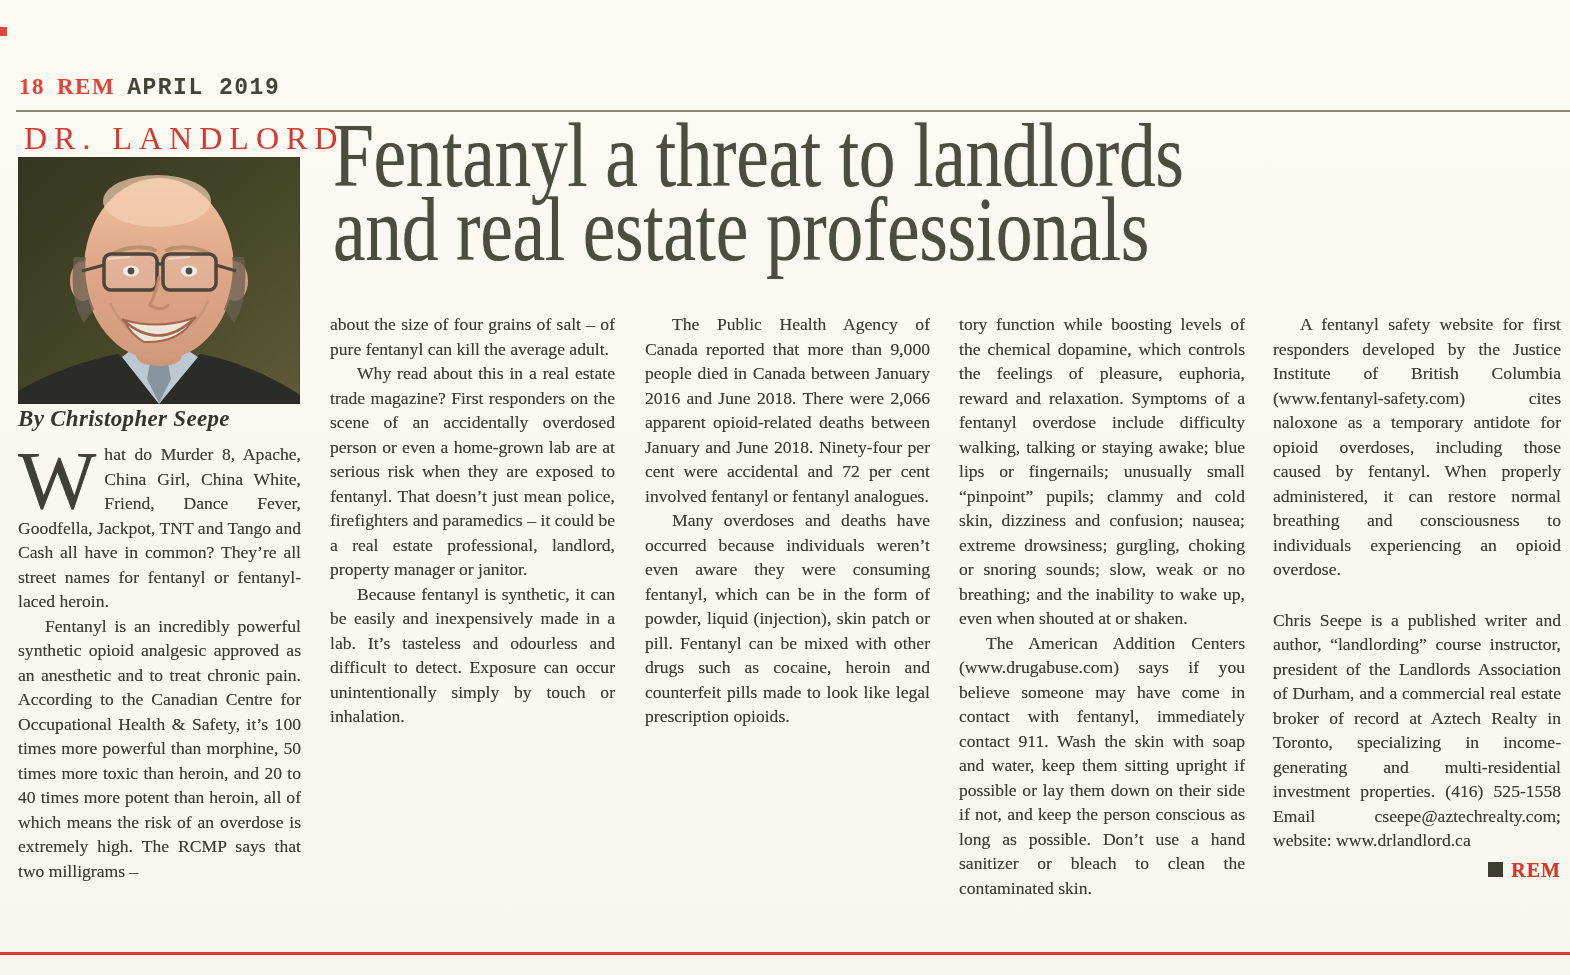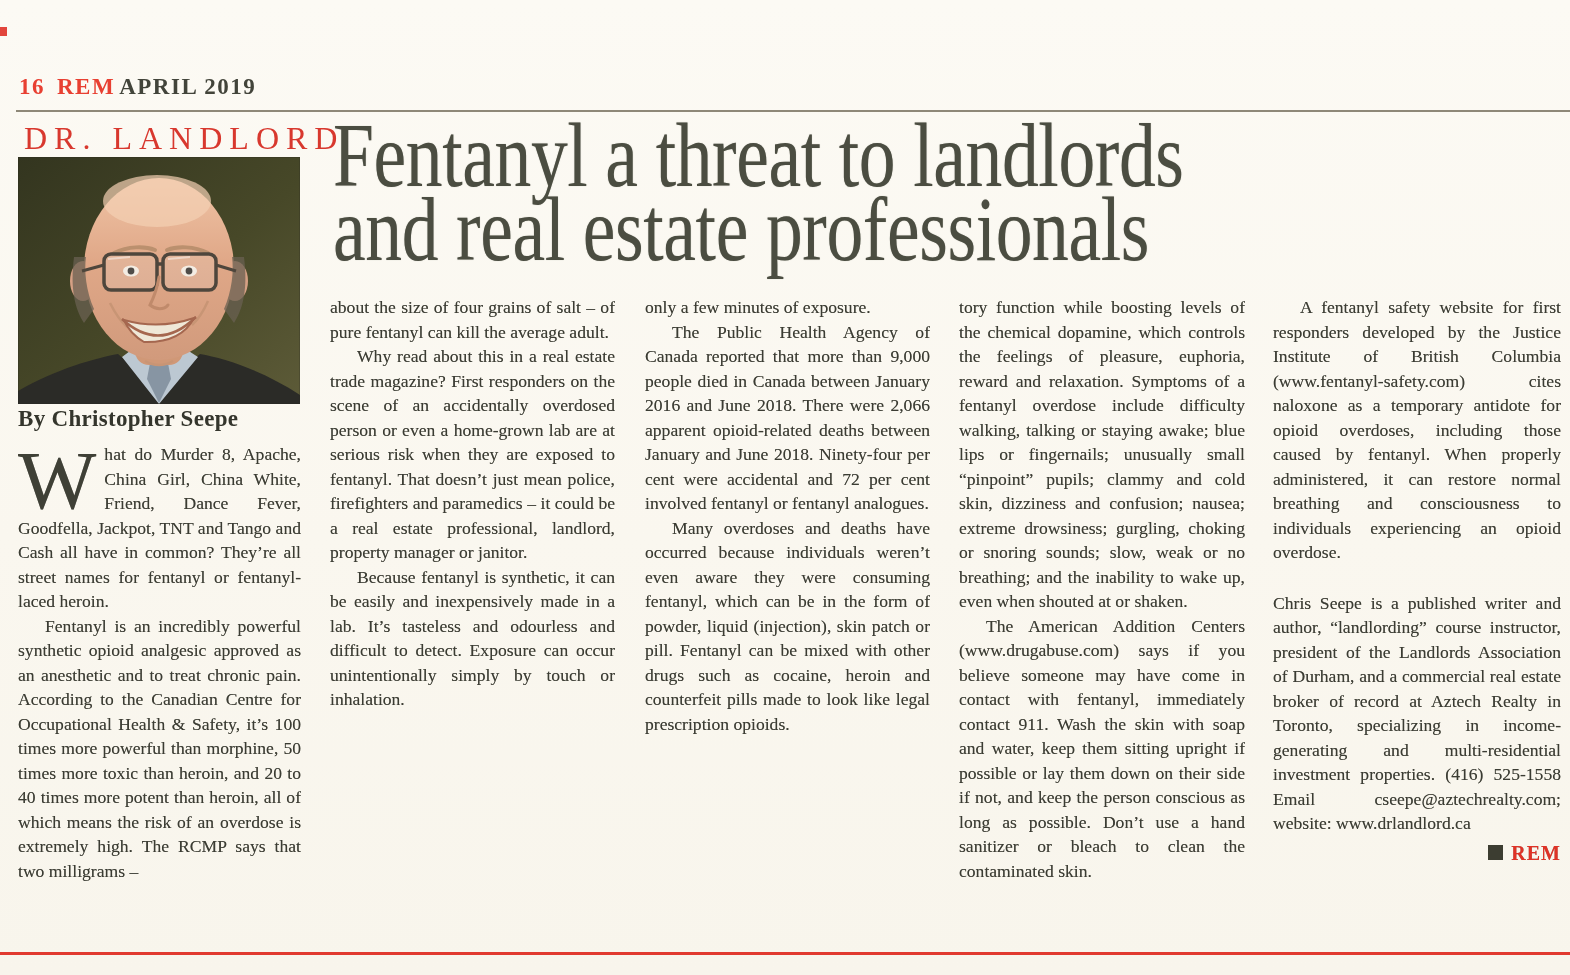--- a/index.html
+++ b/index.html
@@ -5,34 +5,34 @@
   html,body{margin:0;padding:0;background:#e8e6de;}
   .page{
     position:relative;width:1570px;height:975px;overflow:hidden;
     background:linear-gradient(180deg,#fcfaf4 0%,#faf7ef 55%,#f8f5ec 100%);
     font-family:"Liberation Serif", serif;color:#3b3c33;
   }
   .red-tick{position:absolute;left:0;top:27px;width:7px;height:9px;background:#e2463c;}
   .masthead{position:absolute;left:19px;top:74px;font-size:23px;font-weight:bold;letter-spacing:1.5px;white-space:nowrap;}
   .masthead .num{color:#e84032;}
   .masthead .brand{color:#e84032;margin-left:12px;}
-  .masthead .date{color:#42443a;margin-left:4px;}
+  .masthead .date{color:#42443a;margin-left:12px;font-family:Liberation Mono, monospace;}
   .header-rule{position:absolute;left:16px;right:0;top:110px;height:2px;background:#8e8878;}
   .kicker{position:absolute;left:24px;top:120px;font-size:32px;letter-spacing:7px;color:#d8382e;white-space:nowrap;}
   .photo{position:absolute;left:18px;top:157px;width:282px;height:247px;}
-  .byline{position:absolute;left:18px;top:406px;font-size:23px;font-weight:bold;color:#34352c;letter-spacing:.3px;white-space:nowrap;}
+  .byline{position:absolute;left:18px;top:406px;font-size:23px;font-weight:bold;color:#34352c;letter-spacing:.3px;white-space:nowrap;font-style:italic;}
   .headline{
     position:absolute;left:333px;top:118px;width:1290px;
     transform:scale(.80,1);transform-origin:left top;
     font-size:92px;line-height:74px;color:#4b4d41;letter-spacing:-.5px;
     text-shadow:0 0 1px rgba(75,77,65,.45);
   }
   .headline div{white-space:nowrap;}
   .col{
-    position:absolute;top:295px;width:285px;height:662px;overflow:hidden;
+    position:absolute;top:312px;width:285px;height:662px;overflow:hidden;
     font-size:17.6px;line-height:24.5px;text-align:justify;color:#3b3c33;
     text-shadow:0 0 .5px rgba(59,60,51,.5);
   }
   .col p{margin:0;text-indent:27px;}
   .col p.noindent{text-indent:0;}
   .col1{left:18px;top:442px;width:283px;height:516px;}
   .col2{left:330px;}
   .col3{left:645px;}
   .col4{left:959px;width:286px;}
   .col5{left:1273px;width:288px;}
@@ -44,21 +44,21 @@
   .footer-rule{position:absolute;left:0;right:0;top:952px;height:3px;background:#e13a2f;}
 </style>
 </head>
 <body>
 
 <div class="page">
 
   <div class="red-tick"></div>
 
   <div class="masthead">
-    <span class="num">16</span><span class="brand">REM</span><span class="date">APRIL 2019</span>
+    <span class="num">18</span><span class="brand">REM</span><span class="date">APRIL 2019</span>
   </div>
 
   <div class="header-rule"></div>
 
   <div class="kicker">DR. LANDLORD</div>
 
   <svg class="photo" viewBox="0 0 282 247" xmlns="http://www.w3.org/2000/svg">
     <defs>
       <linearGradient id="bg" x1="0" y1="0" x2="1" y2="1">
         <stop offset="0" stop-color="#33351f"></stop>
@@ -118,21 +118,20 @@
     <div>and real estate professionals</div>
   </div>
 
   <div class="col col2">
     <p class="noindent">about the size of four grains of salt – of pure fentanyl can kill the average adult.</p>
     <p>Why read about this in a real estate trade magazine?  First responders on the scene of an accidentally overdosed person or even a home-grown lab are at serious risk when they are exposed to fentanyl. That doesn’t just mean police, firefighters and paramedics – it could be a real estate professional, landlord, property manager or janitor.</p>
     <p>Because fentanyl is synthetic, it can be easily and inexpensively made in a lab. It’s tasteless and odourless and difficult to detect. Exposure can occur unintentionally simply by touch or inhalation.</p>
   </div>
 
   <div class="col col3">
-    <p class="noindent">only a few minutes of exposure.</p>
     <p>The Public Health Agency of Canada reported that more than 9,000 people died in Canada between January 2016 and June 2018. There were 2,066 apparent opioid-related deaths between January and June 2018. Ninety-four per cent were accidental and 72 per cent involved fentanyl or fentanyl analogues.</p>
     <p>Many overdoses and deaths have occurred because individuals weren’t even aware they were consuming fentanyl, which can be in the form of powder, liquid (injection), skin patch or pill. Fentanyl can be mixed with other drugs such as cocaine, heroin and counterfeit pills made to look like legal prescription opioids.</p>
   </div>
 
   <div class="col col4">
     <p class="noindent">tory function while boosting levels of the chemical dopamine, which controls the feelings of pleasure, euphoria, reward and relaxation. Symptoms of a fentanyl overdose include difficulty walking, talking or staying awake; blue lips or fingernails; unusually small “pinpoint” pupils; clammy and cold skin, dizziness and confusion; nausea; extreme drowsiness; gurgling, choking or snoring sounds; slow, weak or no breathing; and the inability to wake up, even when shouted at or shaken.</p>
     <p>The American Addition Centers (www.drugabuse.com) says if you believe someone may have come in contact with fentanyl, immediately contact 911. Wash the skin with soap and water, keep them sitting upright if possible or lay them down on their side if not, and keep the person conscious as long as possible. Don’t use a hand sanitizer or bleach to clean the contaminated skin.</p>
   </div>
 
   <div class="col col5">

